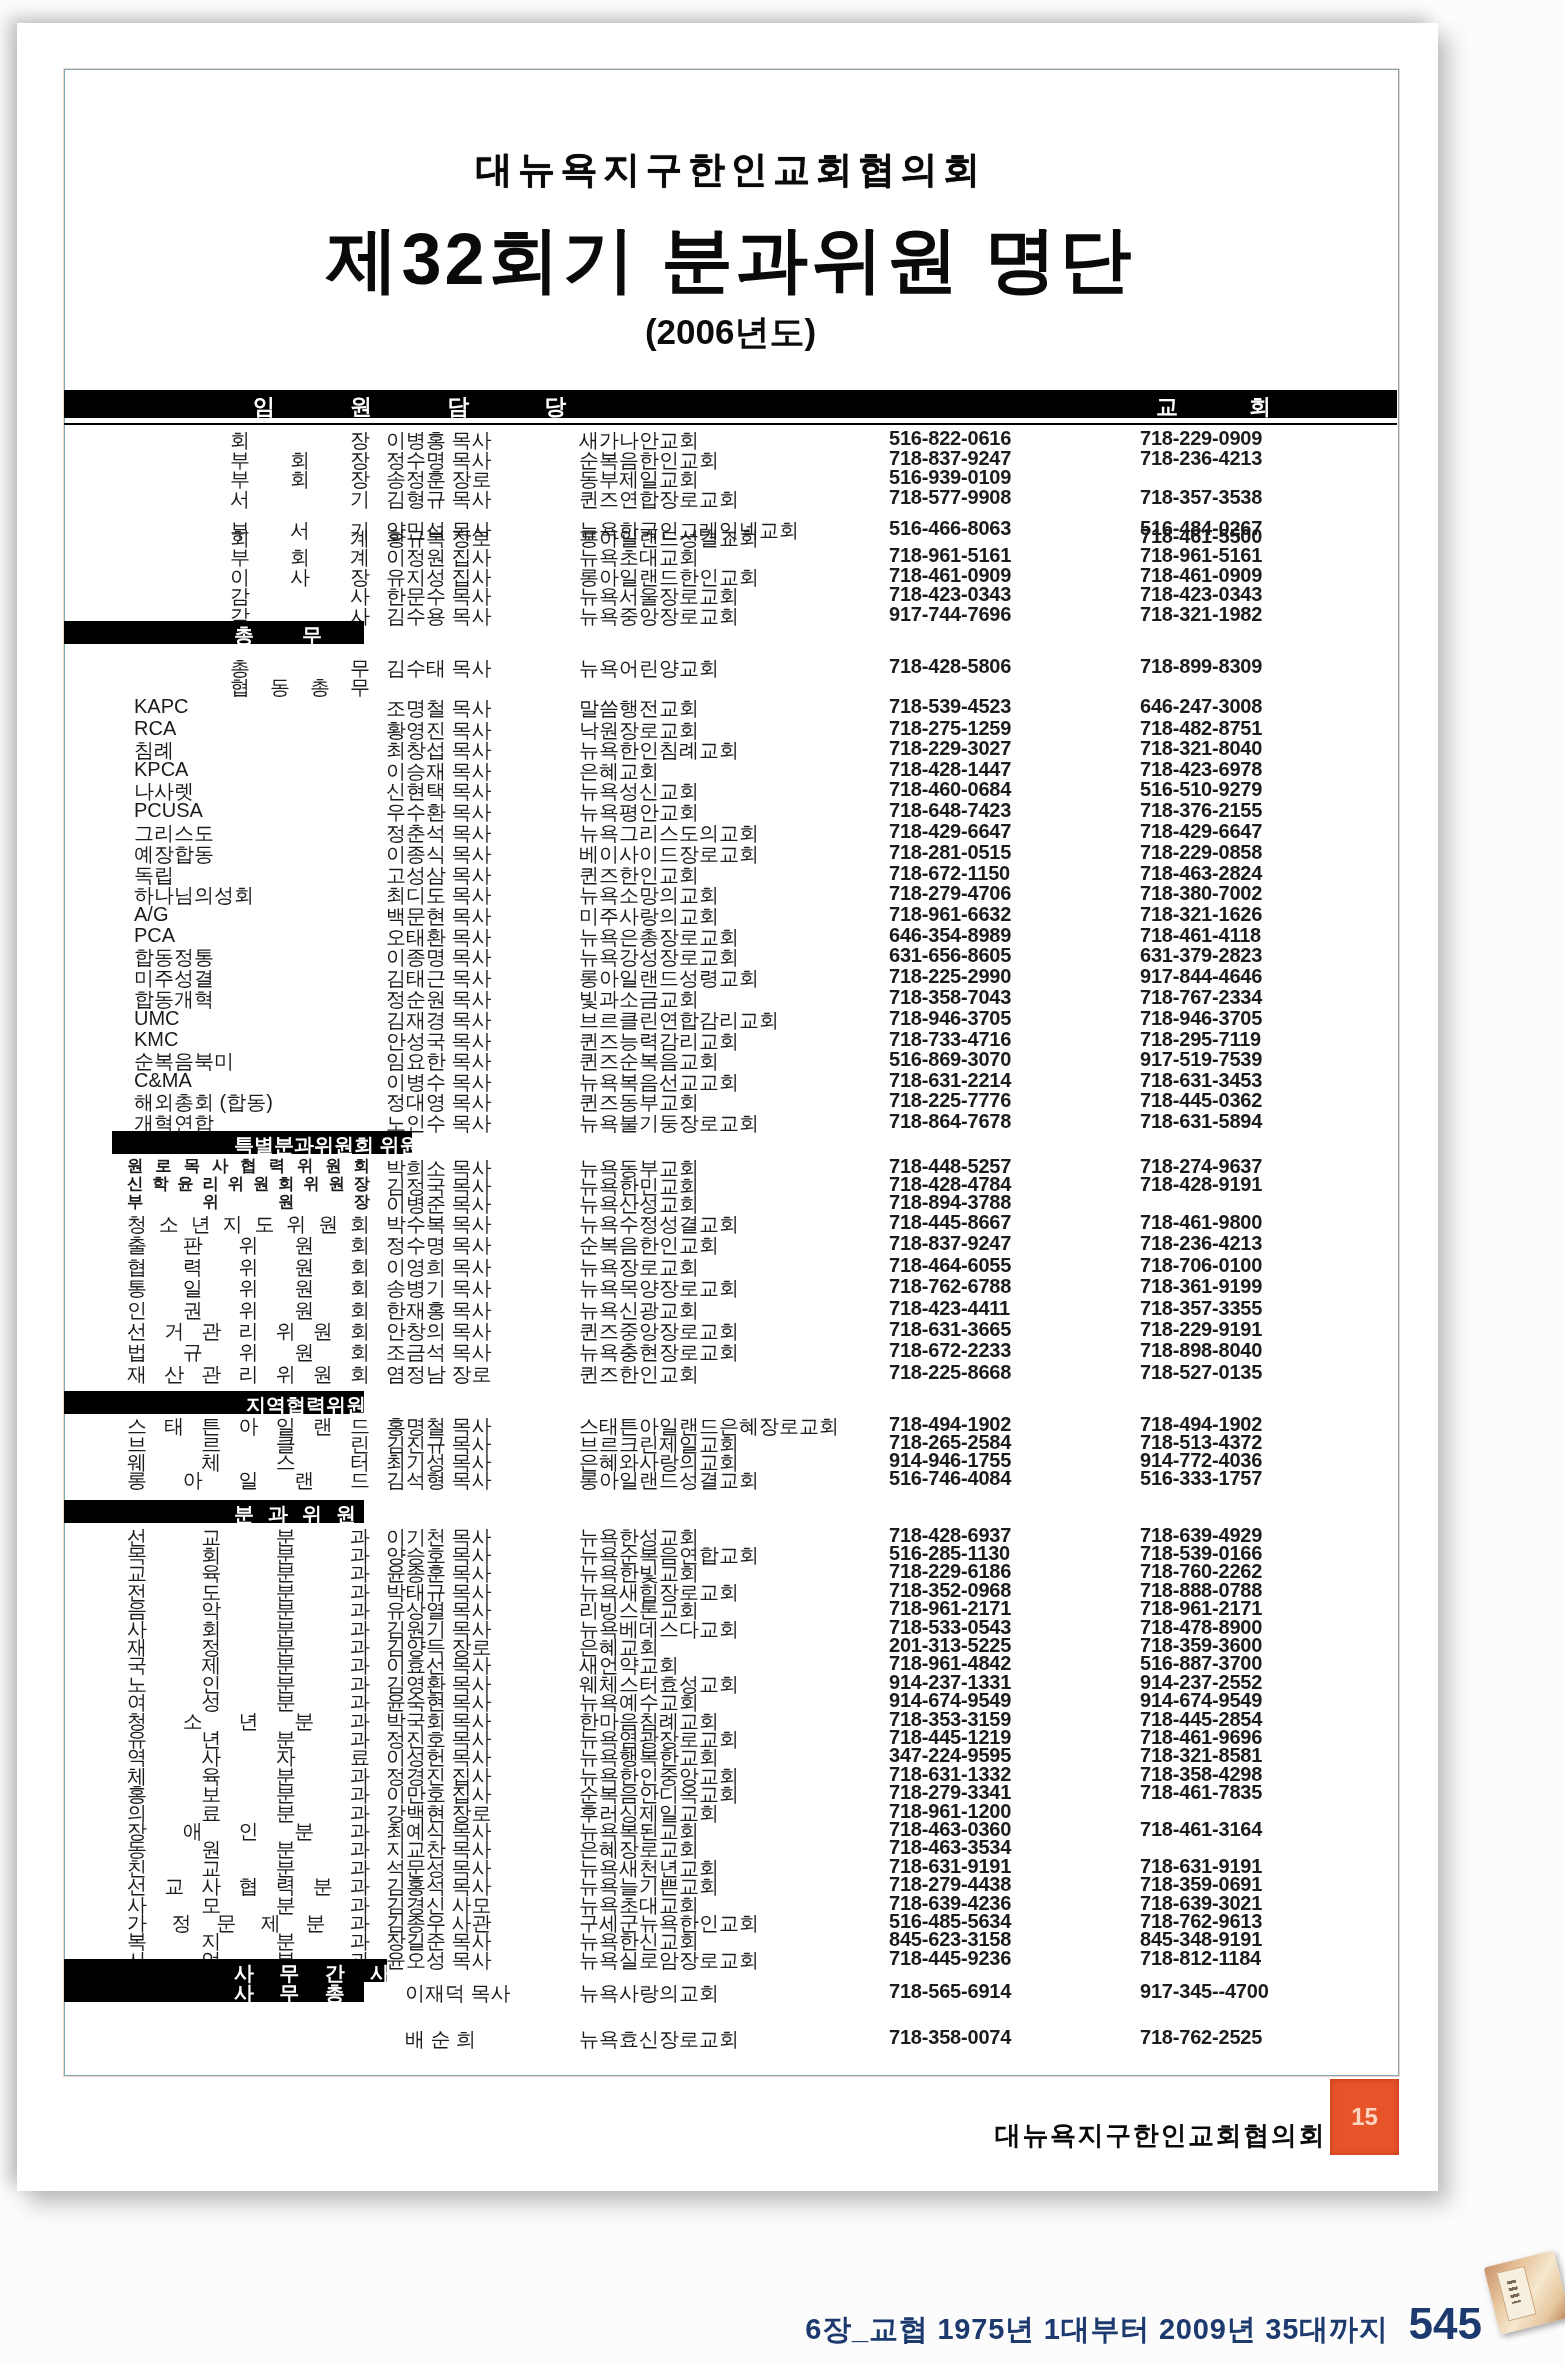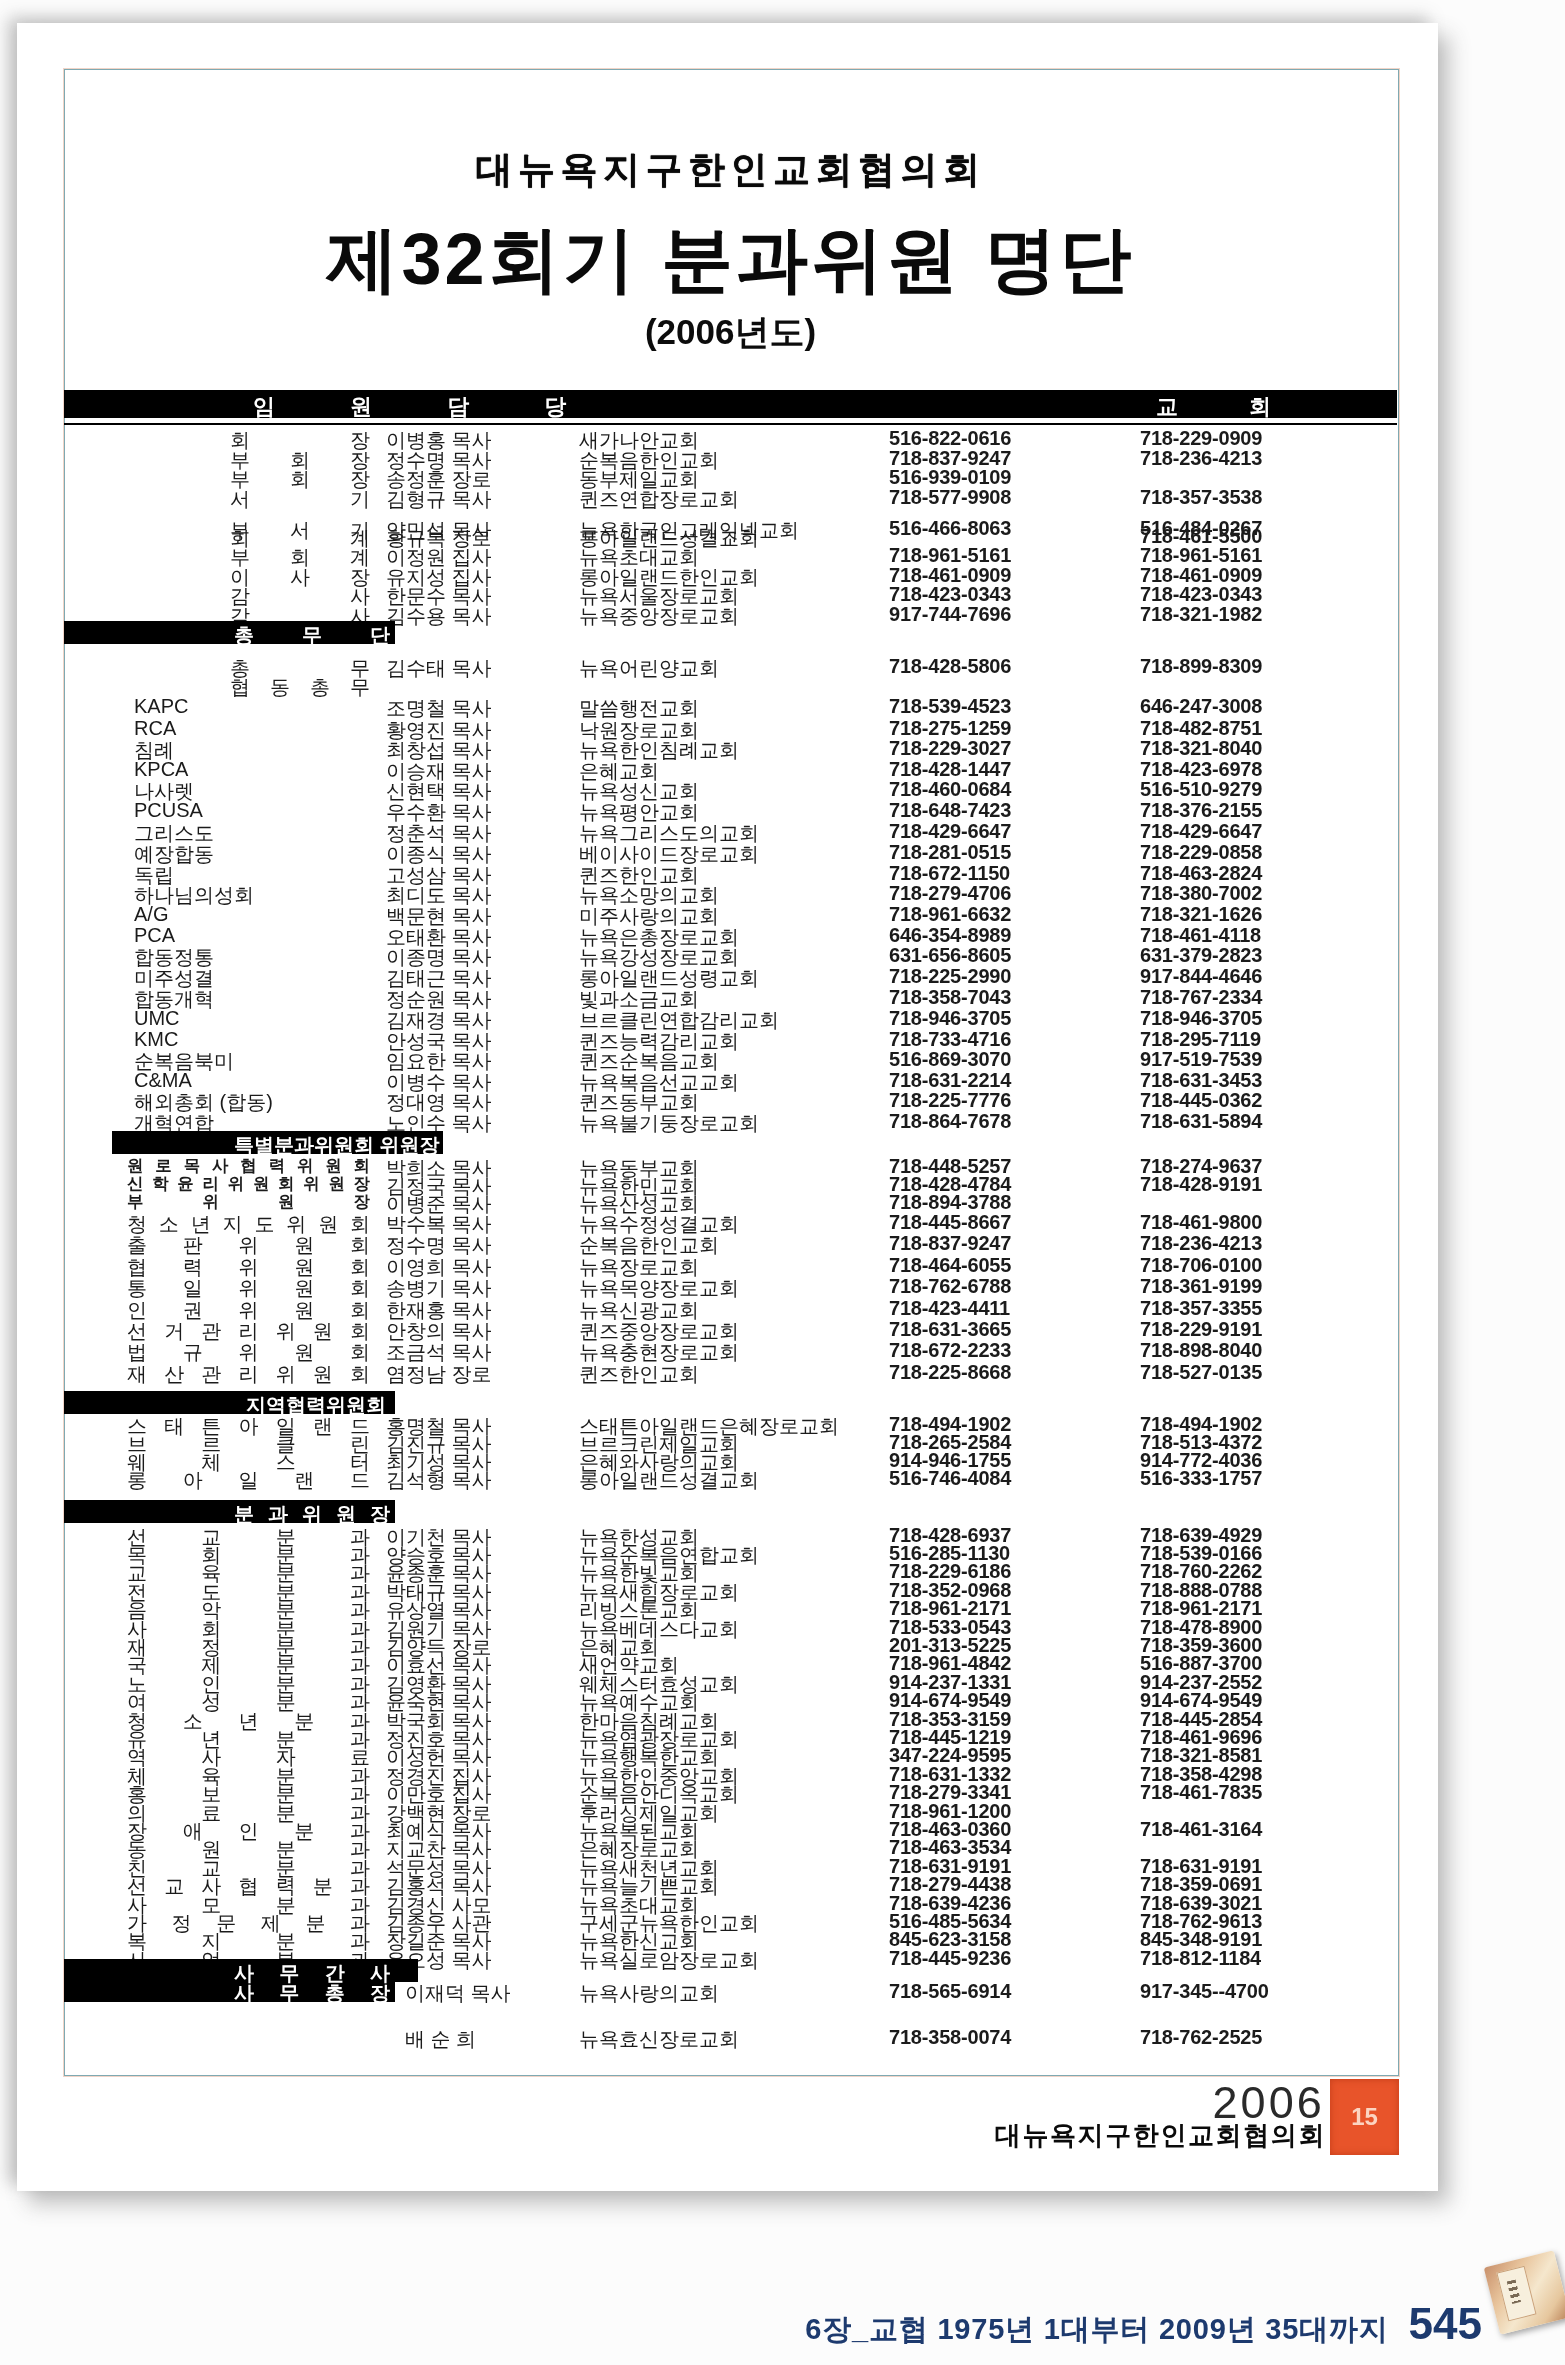--- a/index.html
+++ b/index.html
@@ -14,21 +14,21 @@
         font-size:37px;letter-spacing:5.5px;color:#090909;text-shadow:0 0 0.8px #000;}
   .main-title{position:absolute;left:64px;top:212px;width:1333px;text-align:center;
         font-size:72px;font-weight:700;letter-spacing:3.1px;color:#0a0a0a;}
   .subtitle{position:absolute;left:64px;top:309px;width:1333px;text-align:center;
         font-size:35px;font-weight:700;color:#0c0c0c;}
   .header-bar{position:absolute;left:64px;top:390px;width:1333px;height:28px;background:#000;}
   .header-bar span{position:absolute;top:1.6px;color:#fff;font-size:22px;font-weight:700;}
   .hdr-left{left:189px;word-spacing:69px;}
   .hdr-right{left:1092px;word-spacing:65px;}
   .header-rule{position:absolute;left:64px;top:423px;width:1333px;height:2.3px;background:#000;}
-  .bar{position:absolute;left:64px;width:331px;height:23.4px;background:#000;}
+  .bar{position:absolute;left:64px;width:300px;height:23.4px;background:#000;}
   .bar .bl{position:absolute;top:0.8px;color:#fff;font-size:20px;font-weight:700;white-space:nowrap;}
   .bl-j{left:170px;width:156px;text-align:justify;text-align-last:justify;}
   .bl-n{left:122px;}
   .bl-r{left:170px;margin-left:12px;}
   .row{position:absolute;left:0;width:1566px;height:21px;font-size:20px;}
   .row>span{position:absolute;top:0;white-space:nowrap;}
   .role-officer{left:230px;width:140px;text-align:justify;text-align-last:justify;}
   .role-j{left:127px;width:243px;text-align:justify;text-align-last:justify;}
   .role-left{left:134px;}
   .role-small{font-size:16.4px;font-weight:700;letter-spacing:0;}
@@ -594,23 +594,20 @@
         <span class="bl bl-j">사 무 간 사</span>
       </div>
       <div class="row" style="top: 2026px;">
         <span class="c-name-shift">배 순 희</span>
         <span class="c-church">뉴욕효신장로교회</span>
         <span class="c-ph1">718-358-0074</span>
         <span class="c-ph2">718-762-2525</span>
       </div>
     </div>
 
-  <div class="year-block">
-    <span class="year-num">2006</span>
-  </div>
   <div class="year-org calli">대뉴욕지구한인교회협의회</div>
   <div class="index-tab" id="index-tab" style="background: rgb(232, 84, 42);">
     <span>15</span>
   </div>
 
   <div class="footer" id="footer" style="color: rgb(29, 58, 110);">
     <span class="ftext">6장_교협 1975년 1대부터 2009년 35대까지</span><span class="fpage">545</span>
   </div>
   <div class="book-photo"></div>
 </div>

